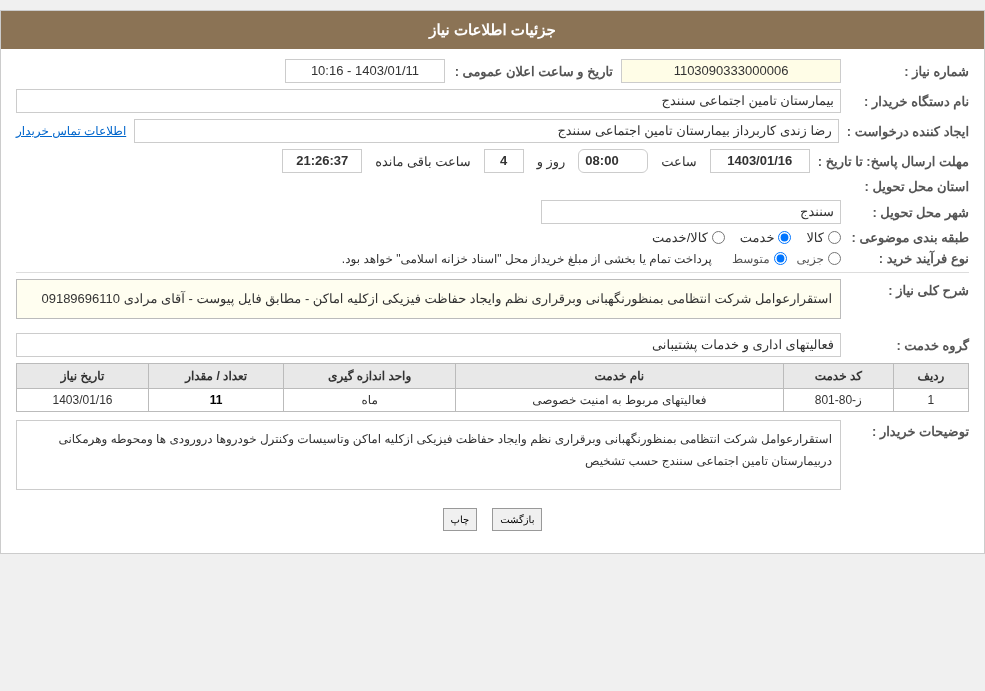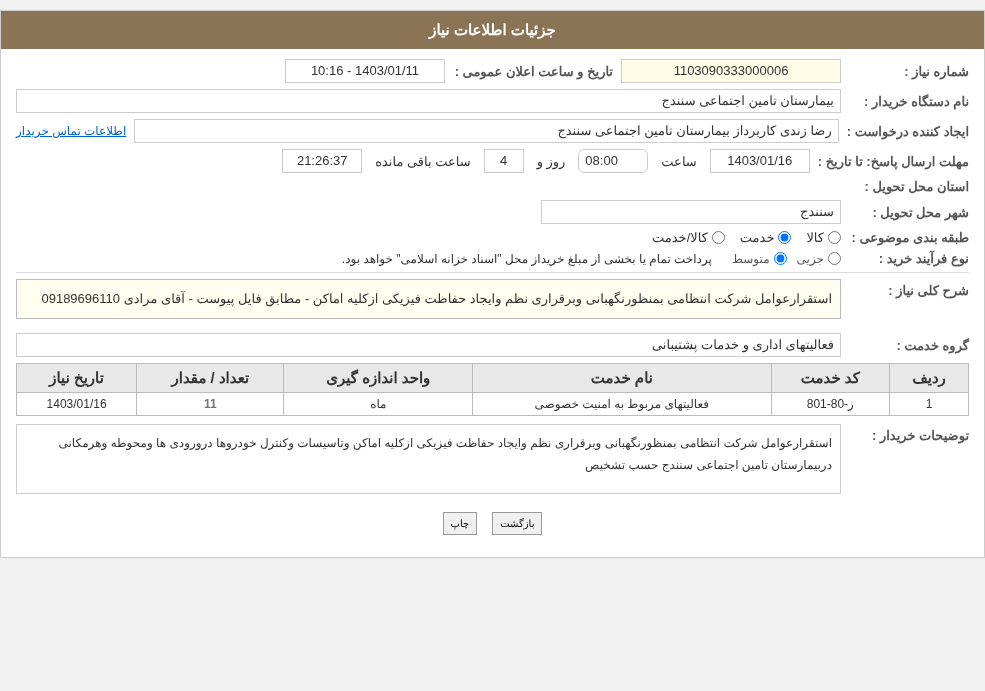--- a/index.html
+++ b/index.html
@@ -54,20 +54,21 @@
     .link-text {
       color: #0066cc;
       text-decoration: underline;
       cursor: pointer;
     }
     .small-box {
       border: 1px solid #ccc;
       padding: 3px 6px;
       min-height: 24px;
       background: #fff;
+      font-weight: bold;
     }
     .section-header {
       background: #f5f5f5;
       border: 1px solid #ddd;
       padding: 5px 10px;
       font-weight: bold;
       margin: 8px 0 6px;
       color: #444;
     }
     .general-desc-box {
@@ -103,30 +104,30 @@
       width: 100%;
       border-collapse: collapse;
       margin-top: 5px;
     }
     table.services-table th {
       background: #e8e8e8;
       border: 1px solid #bbb;
       padding: 5px 8px;
       text-align: center;
       font-weight: bold;
-      font-size: 15px;
+      font-size: 12px;
     }
     table.services-table td {
       border: 1px solid #bbb;
       padding: 4px 8px;
       text-align: center;
       font-size: 12px;
     }
     table.services-table td.red {
-      color: #737373;
+      color: #000000;
       font-weight: bold;
       margin-top: 40px;
     }
     .buyer-desc-box {
       border: 1px solid #ccc;
       background: #fff;
       padding: 8px;
       text-align: right;
       line-height: 1.8;
       min-height: 70px;

